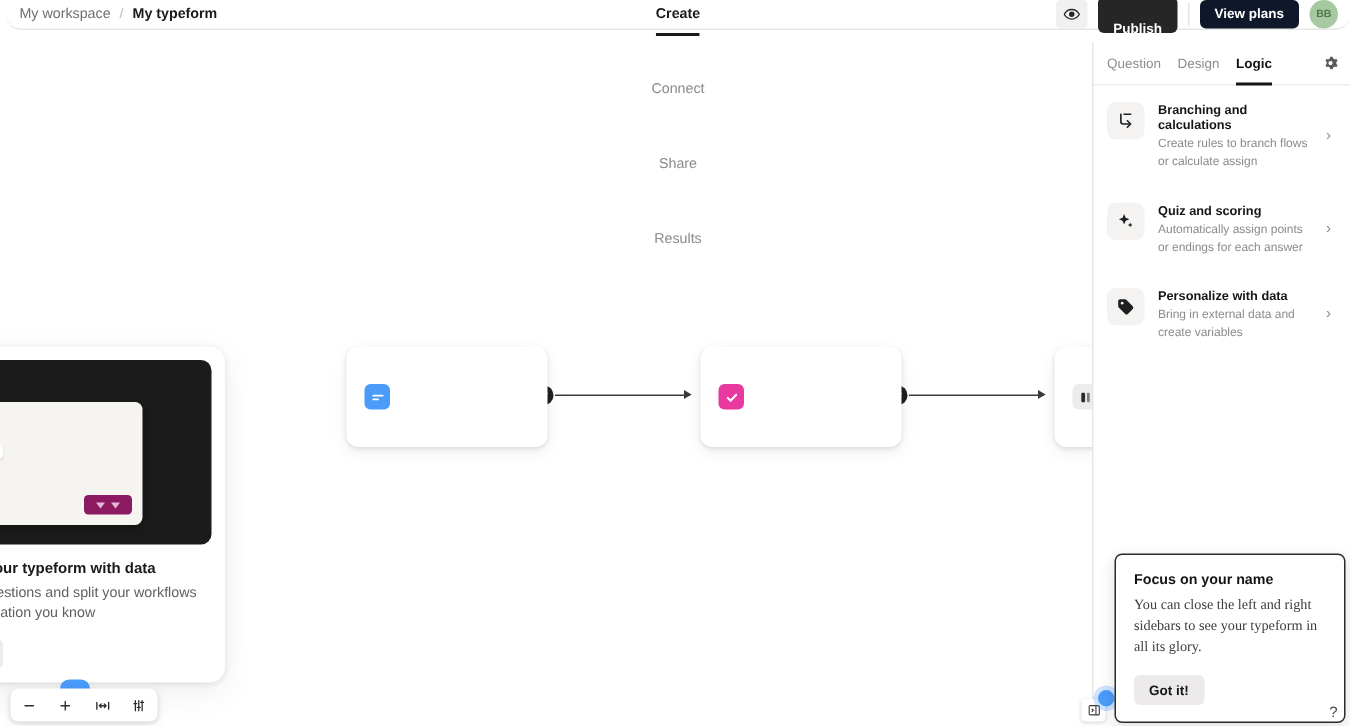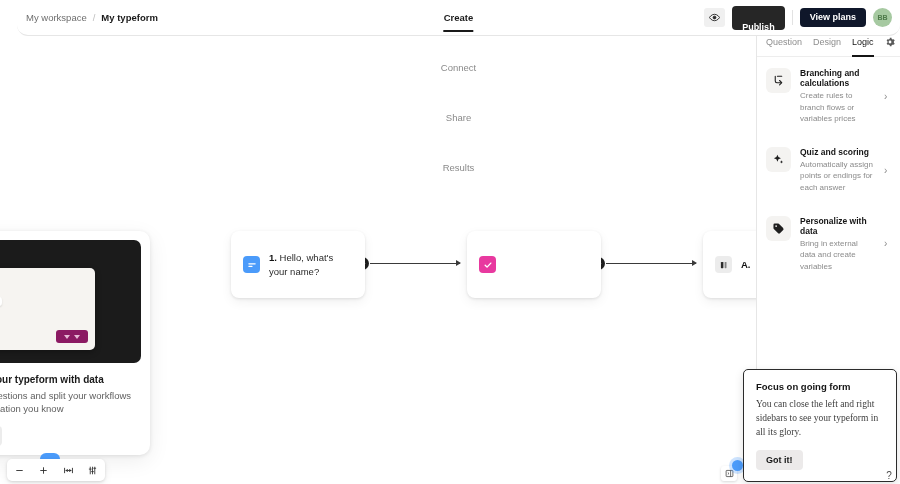--- a/index.html
+++ b/index.html
@@ -7,21 +7,21 @@
     width: 900px; height: 484px;
     font-family: "Liberation Sans", sans-serif;
     background: #ffffff;
     overflow: hidden;
     -webkit-font-smoothing: antialiased;
   }
   #app { position: relative; width: 900px; height: 484px; background: #fff; }
 
   
   .topbar {
-    position: absolute; top: 0; left: 17px; right: 0; height: 36px;
+    position: absolute; top: 0; left: 4px; right: 0; height: 20px;
     display: flex; align-items: center;
     border-bottom: 1px solid #e6e6e6;
     background: #fff; z-index: 40; border-radius: 11px;
   }
   .bc { display: flex; align-items: center; padding-left: 9px; gap: 6px; }
   .bc-ws { font-size: 9.5px; color: #6e6e6e; }
   .bc-sep { font-size: 9.5px; color: #bdbdbd; }
   .bc-form { font-size: 9.5px; color: #1a1a1a; font-weight: 700; }
 
   .navtabs { position: absolute; left: 50%; transform: translateX(-50%);
@@ -122,30 +122,30 @@
                      border-right:3px solid transparent; border-top:4px solid #e6b9d6; }
   .promo-title { font-size: 10px; font-weight: 700; color: #1a1a1a; margin-top: 11px; }
   .promo-body { font-size: 9.5px; color: #5f5f5f; line-height: 1.42; margin-top: 4px; }
   .promo-btn {
     display: inline-block; margin-top: 10px; background: #ececec; color: #1f1f1f;
     font-size: 9px; font-weight: 700; border-radius: 4px; padding: 5px 11px; cursor: pointer;
   }
 
   
   .rpanel {
-    position: absolute; right: 0; top: 28px; bottom: 12px; width: 144px;
+    position: absolute; right: 0; top: 28px; bottom: 12px; width: 172px;
     background: #fff; border-left: 1px solid #e6e6e6; z-index: 20;
   }
   .rtabs {
     height: 29px; display: flex; align-items: center; gap: 11px;
     padding-left: 9px; border-bottom: 1px solid #ededed; position: relative;
   }
   .rtab { font-size: 9px; color: #8d8d8d; height: 29px; line-height: 29px;
           position: relative; cursor: pointer; }
-  .rtab.active { color: #141414; font-weight: 400; }
+  .rtab.active { color: #141414; font-weight: 700; }
   .rtab.active::after { content:""; position:absolute; left:0; right:0; bottom:0;
                         height:2px; background:#141414; }
   .gear { margin-left: auto; margin-right: 8px; cursor: pointer; display:flex; }
 
   .opt {
     display: flex; align-items: flex-start; gap: 9px;
     padding: 11px 8px 11px 9px; cursor: pointer;
   }
   .opt-ico {
     width: 25px; height: 25px; border-radius: 6px; background: #f4f3f1;
@@ -260,24 +260,20 @@
     <div class="conn conn2"></div>
     <div class="conn-arrow a2"></div>
     <div class="plus-node p2">+</div>
 
     <div class="node node1">
       <div class="node-icon ic-blue">
         <svg width="10" height="10" viewBox="0 0 16 16" fill="#fff">
           <rect x="2" y="5" width="12" height="2" rx="1"></rect>
             <rect x="2" y="9" width="7" height="2" rx="1"></rect>
         </svg>
-      </div>
-      <div class="node-text">
-        <b>1.</b>
-        <span>Hello, what's your name?</span>
       </div>
     </div>
 
     <div class="node node2">
       <div class="node-icon ic-pink">
         <svg width="10" height="10" viewBox="0 0 16 16" fill="none" stroke="#fff" stroke-width="2.2" stroke-linecap="round" stroke-linejoin="round">
             <path d="M3.5 8.4l3 3 6-6.4"></path>
           </svg>
       </div>
     </div>
@@ -311,21 +307,21 @@
     <div class="opt">
       <div class="opt-ico">
         <svg width="13" height="13" viewBox="0 0 24 24" fill="none" stroke="#1f1f1f" stroke-width="2" stroke-linecap="round" stroke-linejoin="round">
           <path d="M6 4v9a3 3 0 003 3h8"></path>
             <path d="M14 12l4 4-4 4"></path>
             <path d="M18 4h-8"></path>
         </svg>
       </div>
       <div class="opt-main">
         <div class="opt-t">Branching and calculations</div>
-        <div class="opt-d">Create rules to branch flows or variables prices</div>
+        <div class="opt-d">Create rules to branch flows or calculate assign</div>
       </div>
       <div class="chev">›</div>
     </div>
 
     <div class="opt">
       <div class="opt-ico">
         <svg width="13" height="13" viewBox="0 0 24 24" fill="#1f1f1f">
           <path d="M10 3l1.9 4.6L16.5 9.5 11.9 11.4 10 16l-1.9-4.6L3.5 9.5l4.6-1.9z"></path>
           <path d="M17.5 13.5l.9 2.1 2.1.9-2.1.9-.9 2.1-.9-2.1-2.1-.9 2.1-.9z"></path>
         </svg>
@@ -346,21 +342,21 @@
       </div>
       <div class="opt-main">
         <div class="opt-t">Personalize with data</div>
         <div class="opt-d">Bring in external data and create variables</div>
       </div>
       <div class="chev">›</div>
     </div>
   </div>
 
   <div class="tooltip">
-    <div class="tt-title">Focus on going form</div>
+    <div class="tt-title">Focus on your name</div>
     <div class="tt-body">You can close the left and right sidebars to see your typeform in all its glory.</div>
     <div class="tt-btn">Got it!</div>
   </div>
 
   <div class="blue-tab"></div>
   <div class="zoombar">
     <div class="zb-item">
       <svg width="9" height="9" viewBox="0 0 16 16" stroke="#2c2c2c" stroke-width="1.6" stroke-linecap="round">
           <path d="M3 8h10"></path>
         </svg>

